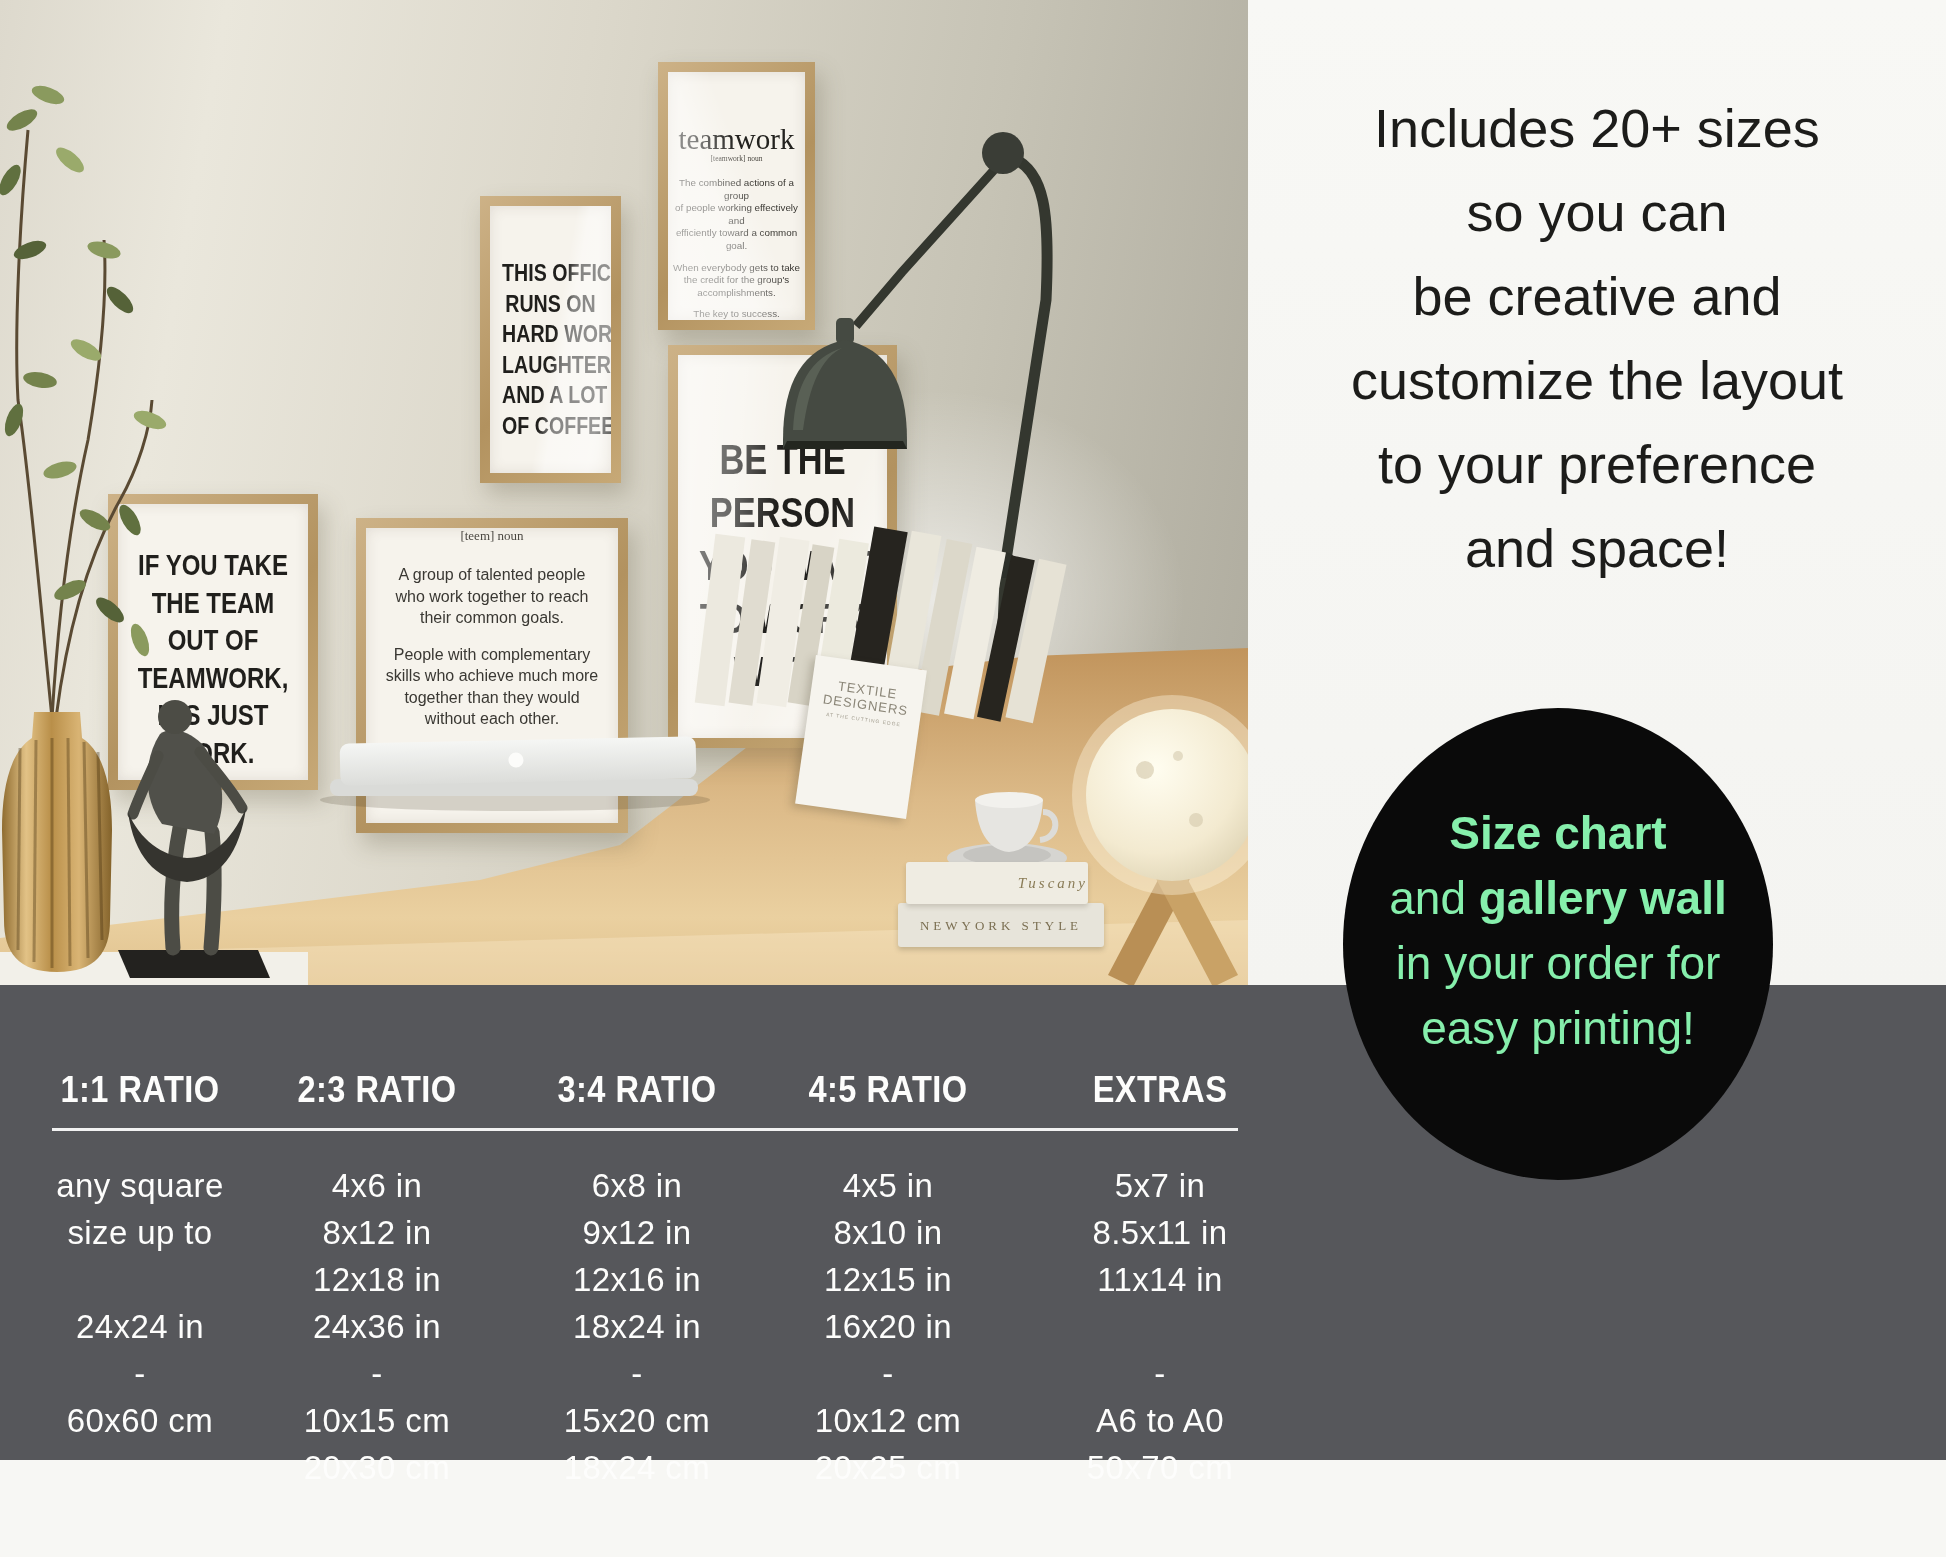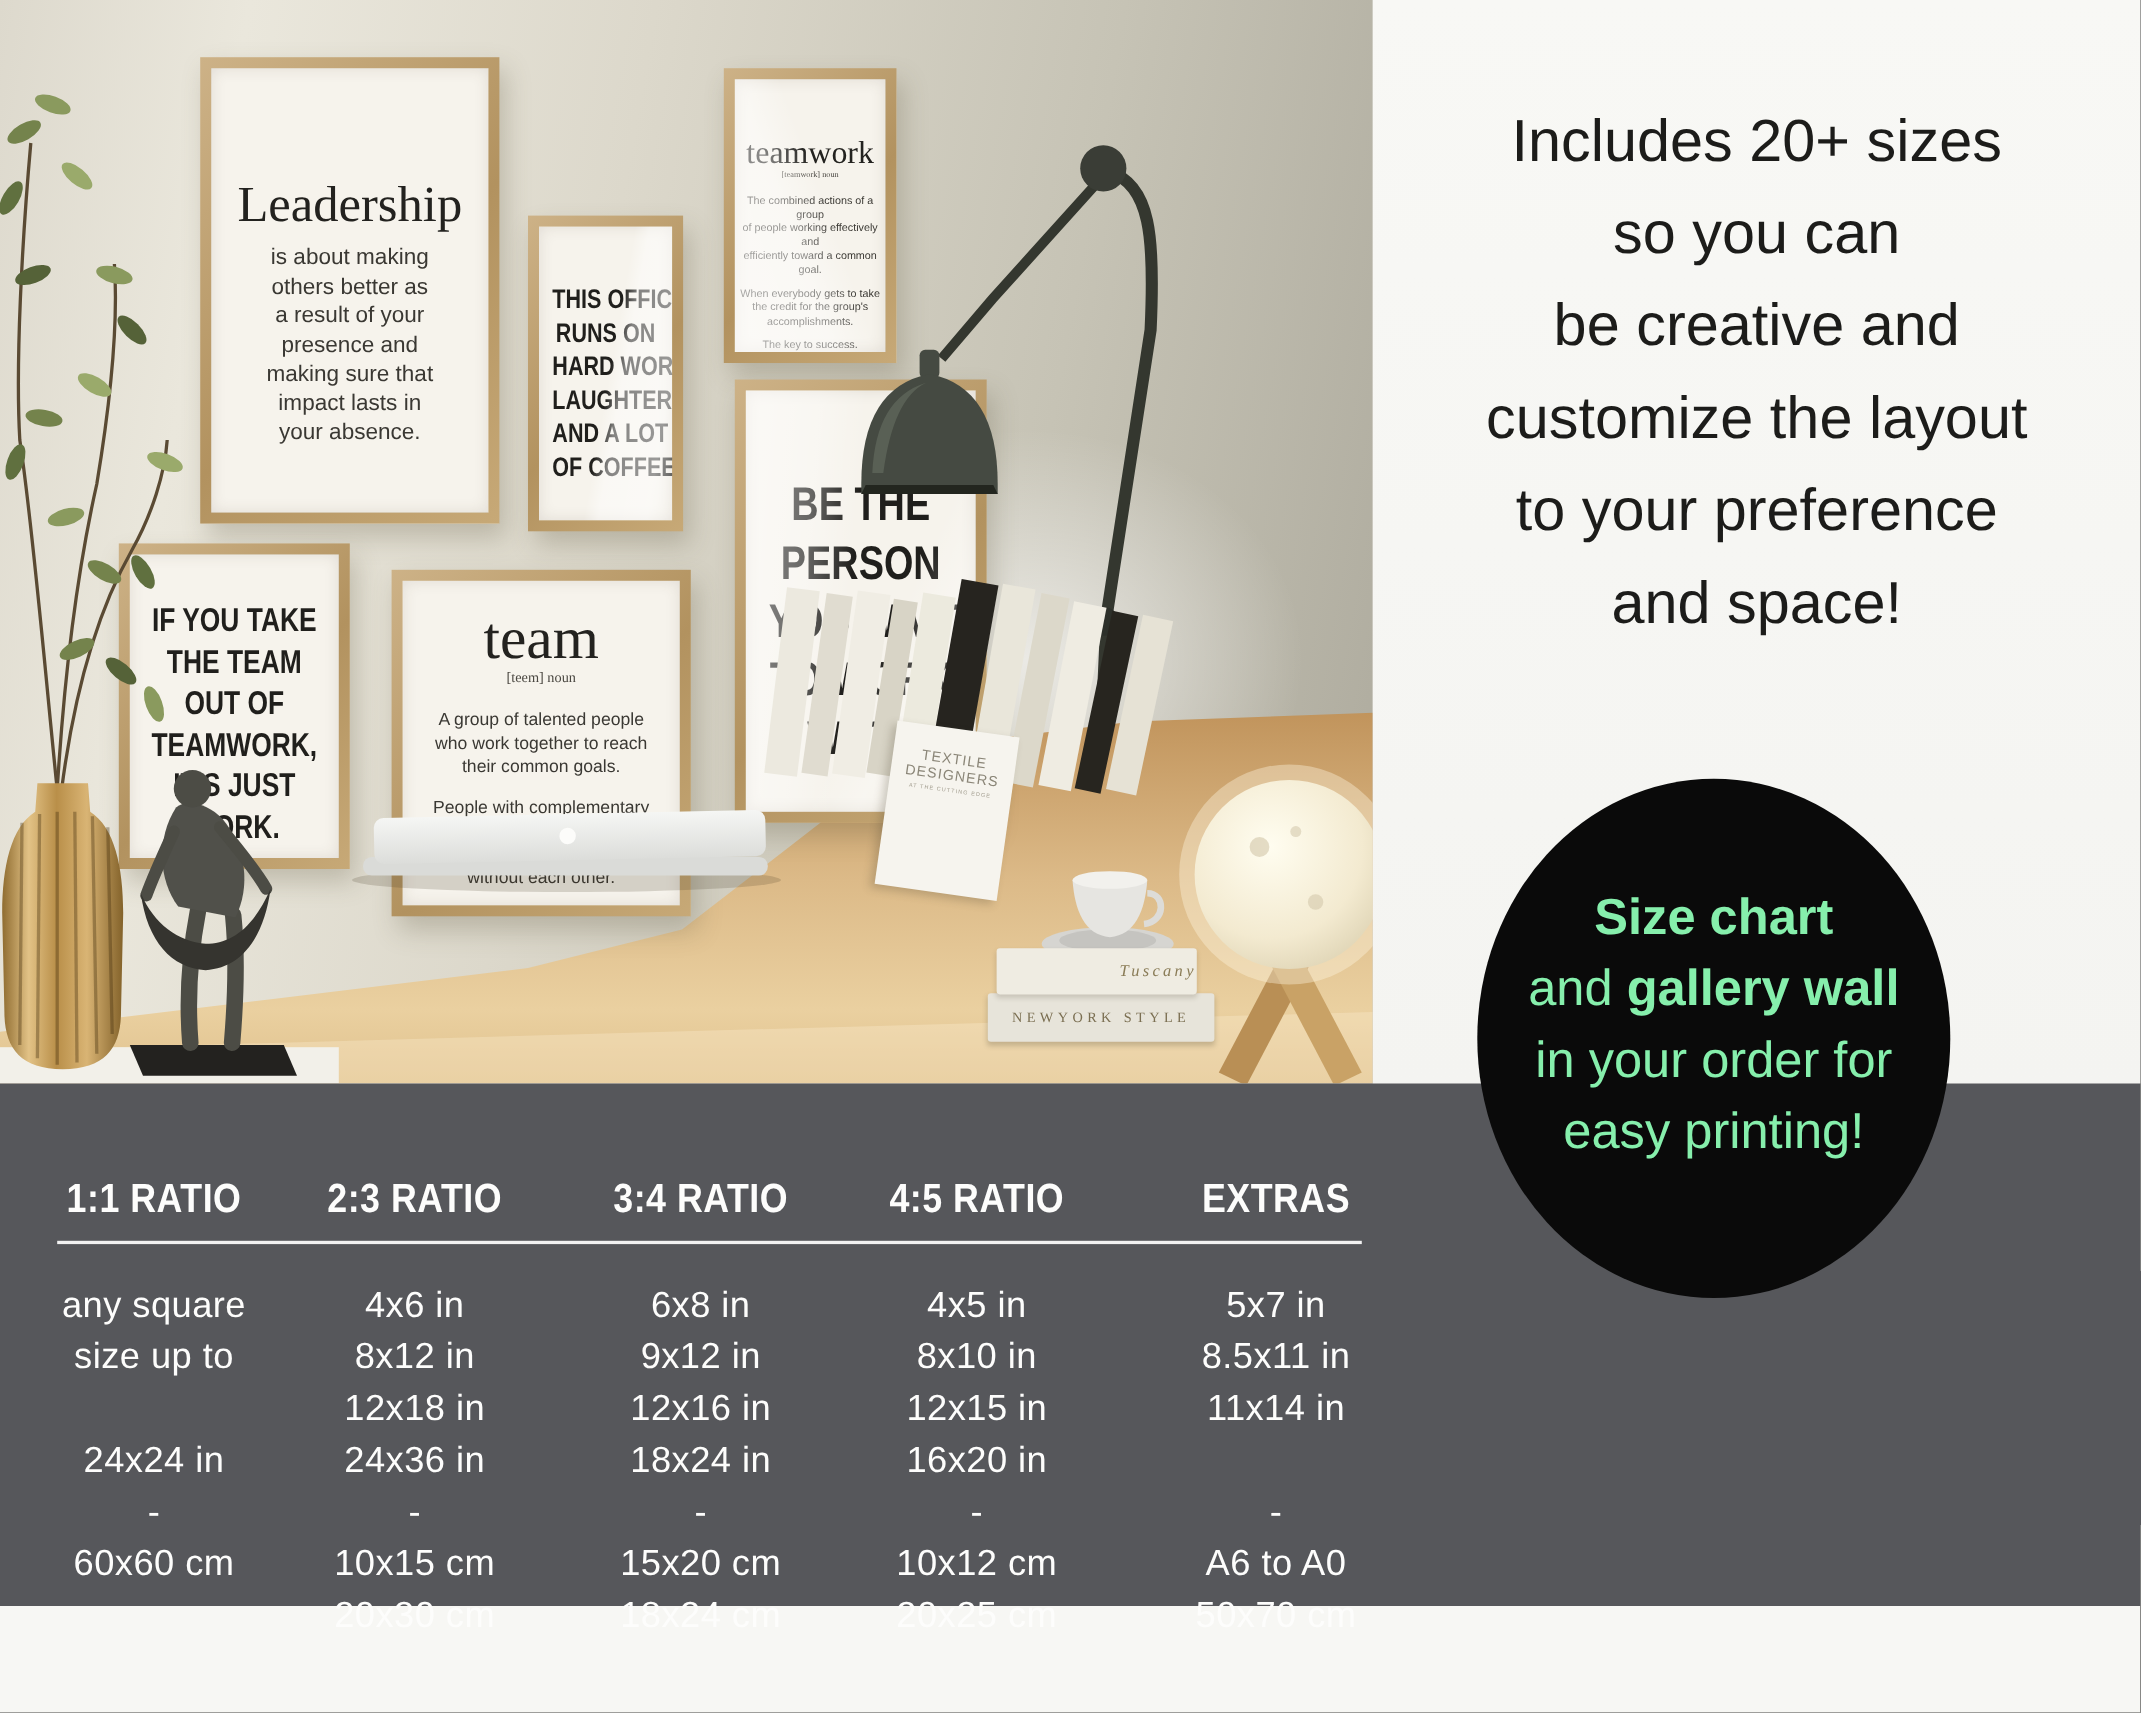--- a/index.html
+++ b/index.html
@@ -68,34 +68,20 @@
           <stop offset="45%" stop-color="#dcba88"></stop>
           <stop offset="80%" stop-color="#ead0a0"></stop>
           <stop offset="100%" stop-color="#e0c28e"></stop>
         </linearGradient>
       </defs>
       <ellipse cx="935" cy="600" rx="250" ry="210" fill="url(#glow)"></ellipse>
       <polygon fill="url(#wood)" points="0,938 250,908 480,880 620,845 720,768 800,706 900,672 1030,656 1248,648 1248,985 0,985"></polygon>
       <polygon fill="rgba(255,242,214,.30)" points="0,955 1248,920 1248,985 0,985"></polygon>
     </svg>
 
-    <div class="frame" style="left:182px;top:52px;width:272px;height:424px;">
-      <div class="paper">
-        <div class="serif-title" style="margin-top:99px;font-size:46px;line-height:50px;">Leadership</div>
-        <div class="pbody" style="margin-top:10px;font-size:20.5px;line-height:26.5px;">
-          <div>is about making</div>
-          <div>others better as</div>
-          <div>a result of your</div>
-          <div>presence and</div>
-          <div>making sure that</div>
-          <div>impact lasts in</div>
-          <div>your absence.</div>
-        </div>
-      </div>
-    </div>
 
     <div class="frame" style="left:480px;top:196px;width:141px;height:287px;">
       <div class="paper">
         <div class="boldposter" style="margin-top:52px;font-size:24.5px;line-height:30.5px;">
           <div>THIS OFFICE</div>
           <div>RUNS ON</div>
           <div>HARD WORK,</div>
           <div>LAUGHTER</div>
           <div>AND A LOT</div>
           <div>OF COFFEE.</div>
@@ -133,21 +119,20 @@
           <div>YOU WANT</div>
           <div>TO WORK</div>
           <div>WITH.</div>
         </div>
         <div class="refl" style="background:linear-gradient(95deg,rgba(255,255,255,.55) 0%,rgba(255,255,255,.32) 28%,rgba(255,255,255,0) 46%),linear-gradient(115deg,rgba(255,255,255,0) 60%,rgba(255,255,255,.25) 72%,rgba(255,255,255,0) 84%);"></div>
       </div>
     </div>
 
     <div class="frame" style="left:356px;top:518px;width:272px;height:315px;">
       <div class="paper">
-        <div class="serif-title" style="margin-top:24px;font-size:54px;line-height:56px;">team</div>
         <div class="pron" style="font-size:13px;">[teem] noun</div>
         <div class="pbody" style="margin-top:20px;font-size:16px;line-height:21.5px;">
           <div>A group of talented people</div>
           <div>who work together to reach</div>
           <div>their common goals.</div>
         </div>
         <div class="pbody" style="margin-top:15px;font-size:16px;line-height:21.5px;">
           <div>People with complementary</div>
           <div>skills who achieve much more</div>
           <div>together than they would</div>

